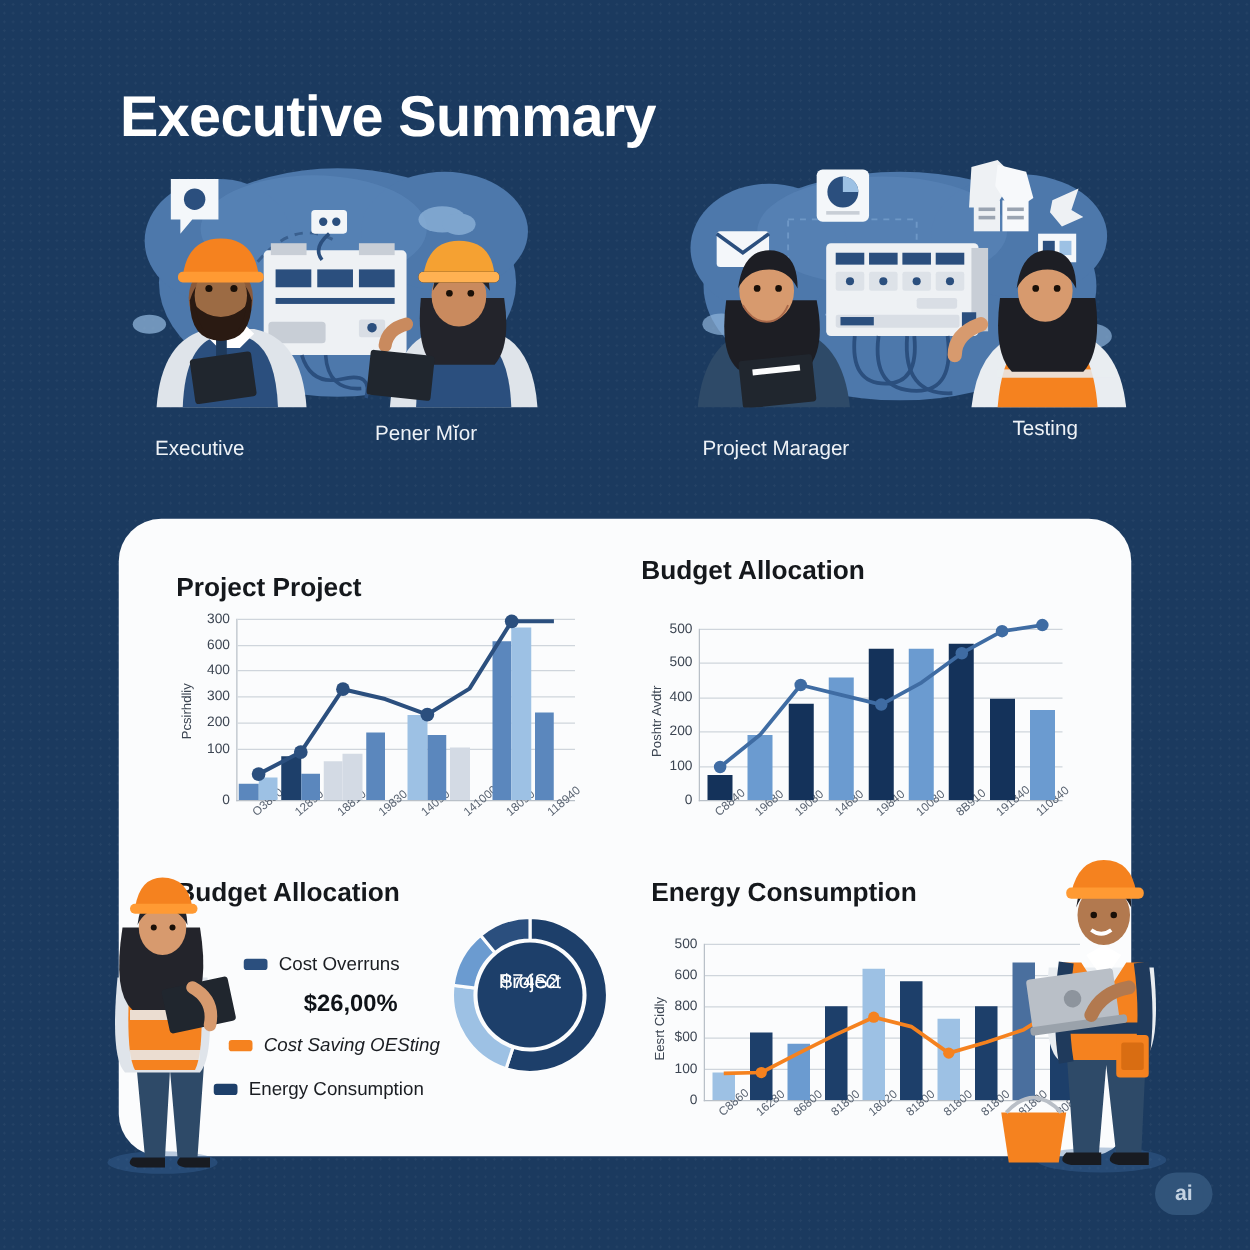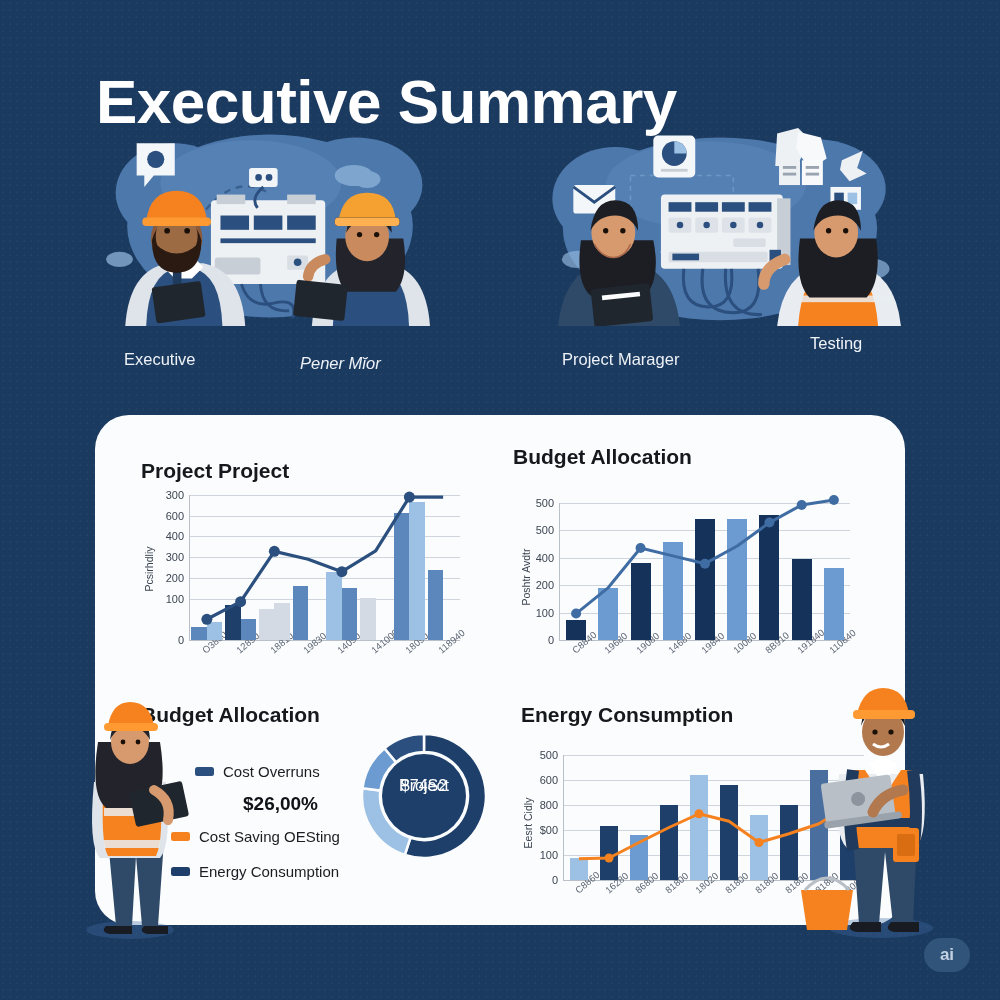--- a/index.html
+++ b/index.html
@@ -8,21 +8,21 @@
     background:#1b3a5f;
     font-family:"Liberation Sans","DejaVu Sans",sans-serif;
     position:relative;
   }
   #stage{position:absolute;inset:0;width:1000px;height:1000px;}
   .noise{position:absolute;inset:0;pointer-events:none;
     background-image:radial-gradient(rgba(255,255,255,.045) 1px,transparent 1px);
     background-size:7px 7px;}
   
   #page-title{position:absolute;left:96px;top:66px;color:#ffffff;
-    font-size:62px;font-weight:bold;letter-spacing:-0.5px;}
+    font-size:46px;font-weight:bold;letter-spacing:-0.5px;}
   
   .hero{position:absolute;top:118px;height:230px;}
   #hero-left{left:100px;width:340px;}
   #hero-right{left:530px;width:380px;}
   .cloudbg{position:absolute;left:0;top:8px;width:100%;height:200px;}
   .hero-label{position:absolute;color:#eef2f7;font-size:16.5px;white-space:nowrap;}
   
   #dashboard-card{position:absolute;left:95px;top:415px;width:810px;height:510px;
     background:#fbfcfd;border-radius:34px;}
   .panel-title{position:absolute;color:#15181c;font-weight:bold;font-size:21px;}
@@ -136,21 +136,21 @@
         <circle cx="264" cy="114" r="2.8" fill="#1a1008"></circle>
           <circle cx="282" cy="114" r="2.8" fill="#1a1008"></circle>
         <path d="M242 100 q4 -30 30 -30 q28 0 30 30 z" fill="#f5a132"></path>
         <rect x="238" y="96" width="68" height="9" rx="4" fill="#ffb košt"></rect>
         <rect x="238" y="96" width="68" height="9" rx="4" fill="#ffb152"></rect>
         <path d="M228 140 q-16 4 -18 18" stroke="#c98a5e" stroke-width="11" fill="none" stroke-linecap="round"></path>
         <rect x="196" y="164" width="54" height="38" rx="3" fill="#20262e" transform="rotate(6 223 183)"></rect>
       </g>
     </svg>
     <div class="hero-label" style="left:24px;top:232px;">Executive</div>
-    <div class="hero-label" style="left:200px;top:236px;font-style:italic;">Pener Mĭor</div>
+    <div class="hero-label" style="left:200px;top:220px;">Pener Mĭor</div>
   </div>
 
   <div class="hero" id="hero-right">
     <svg class="cloudbg" viewBox="0 0 380 210">
       <g fill="#4d78ab">
         <ellipse cx="190" cy="108" rx="165" ry="96"></ellipse>
         <ellipse cx="80" cy="76" rx="66" ry="54"></ellipse>
         <ellipse cx="290" cy="66" rx="74" ry="52"></ellipse>
       </g>
       <g fill="#5d88bb" opacity=".5">
@@ -352,21 +352,21 @@
       <div class="axis-title" style="left:-16px;top:86px;">Poshtr Avdtr</div>
     </div>
 
     <div class="panel-title" style="left:46px;top:288px;">Budget Allocation</div>
 
     <div class="legend-row" style="left:100px;top:348px;">
       <span class="legend-swatch" style="background:#2b4f7e;"></span>
       <span class="legend-text">Cost Overruns</span>
     </div>
     <div class="legend-value" style="left:148px;top:378px;">$26,00%</div>
-    <div class="legend-row" style="left:76px;top:413px;">
+    <div class="legend-row" style="left:88px;top:413px;font-style:italic;">
       <span class="legend-swatch" style="background:#f5821f;"></span>
       <span class="legend-text">Cost Saving OESting</span>
     </div>
     <div class="legend-row" style="left:76px;top:448px;">
       <span class="legend-swatch" style="background:#1d3f6a;"></span>
       <span class="legend-text">Energy Consumption</span>
     </div>
 
     <div id="donut-wrap" style="position:absolute;left:264px;top:316px;width:130px;height:130px;">
       <svg id="donut-svg" width="130" height="130" viewBox="0 0 130 130">

